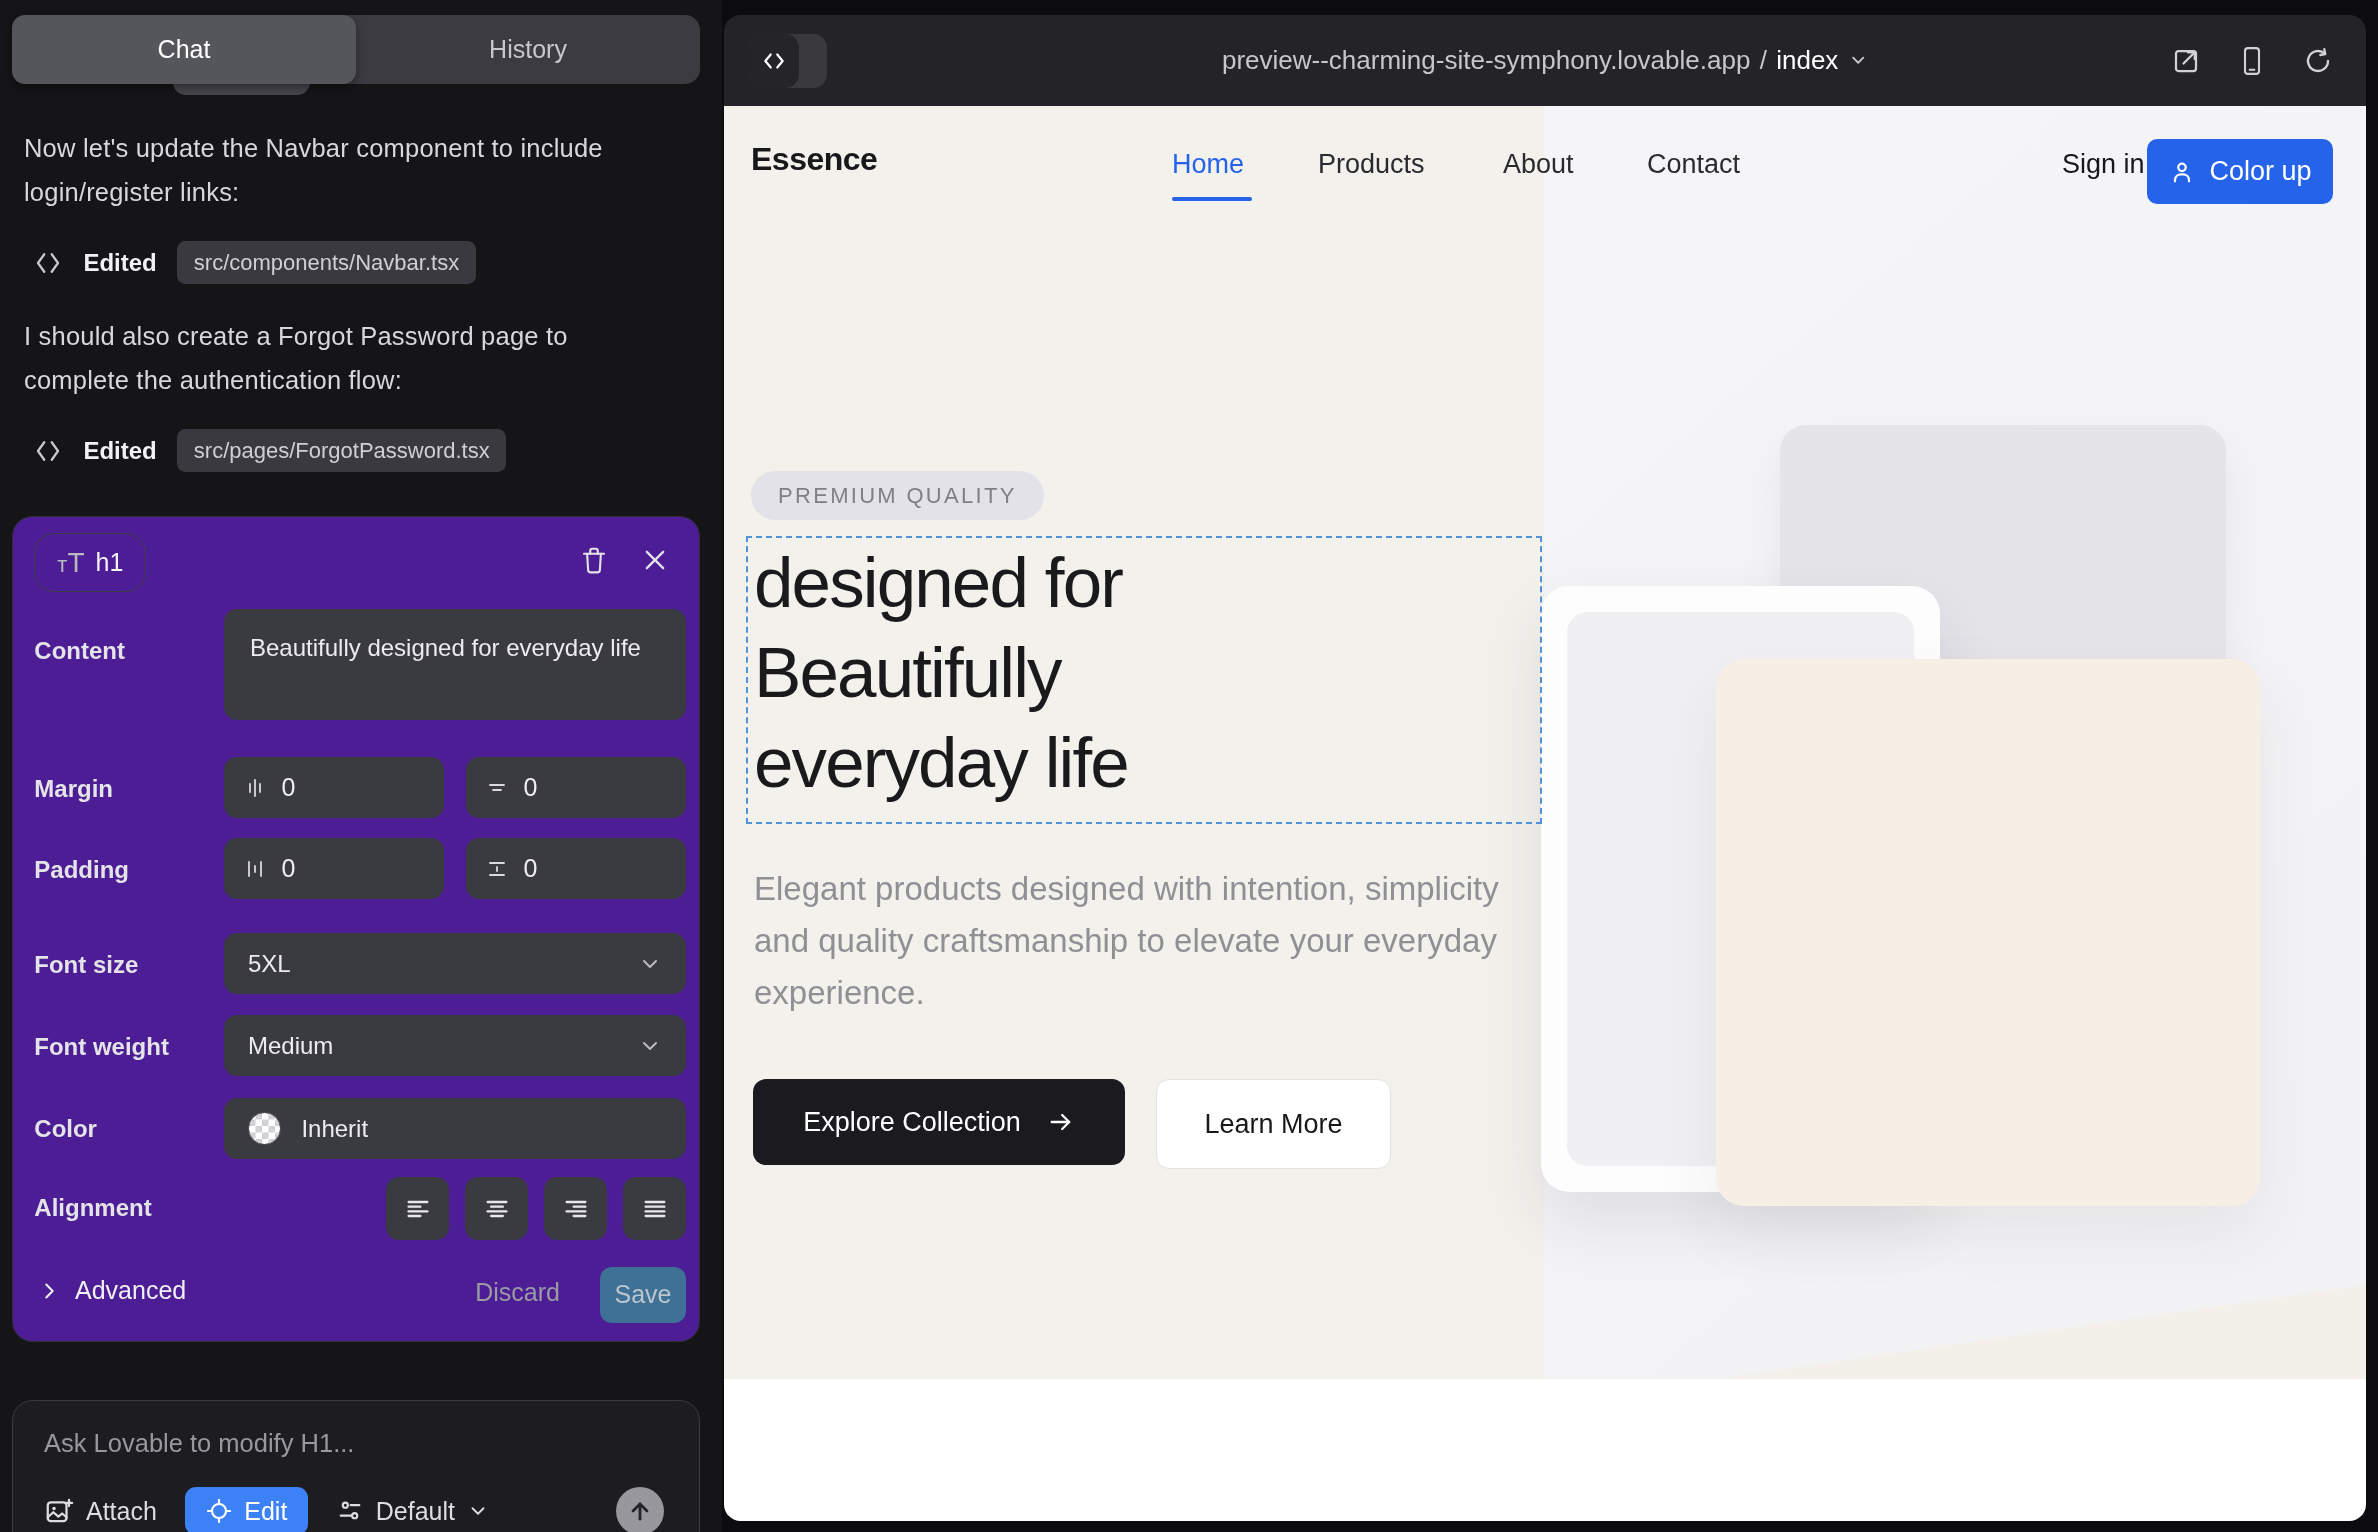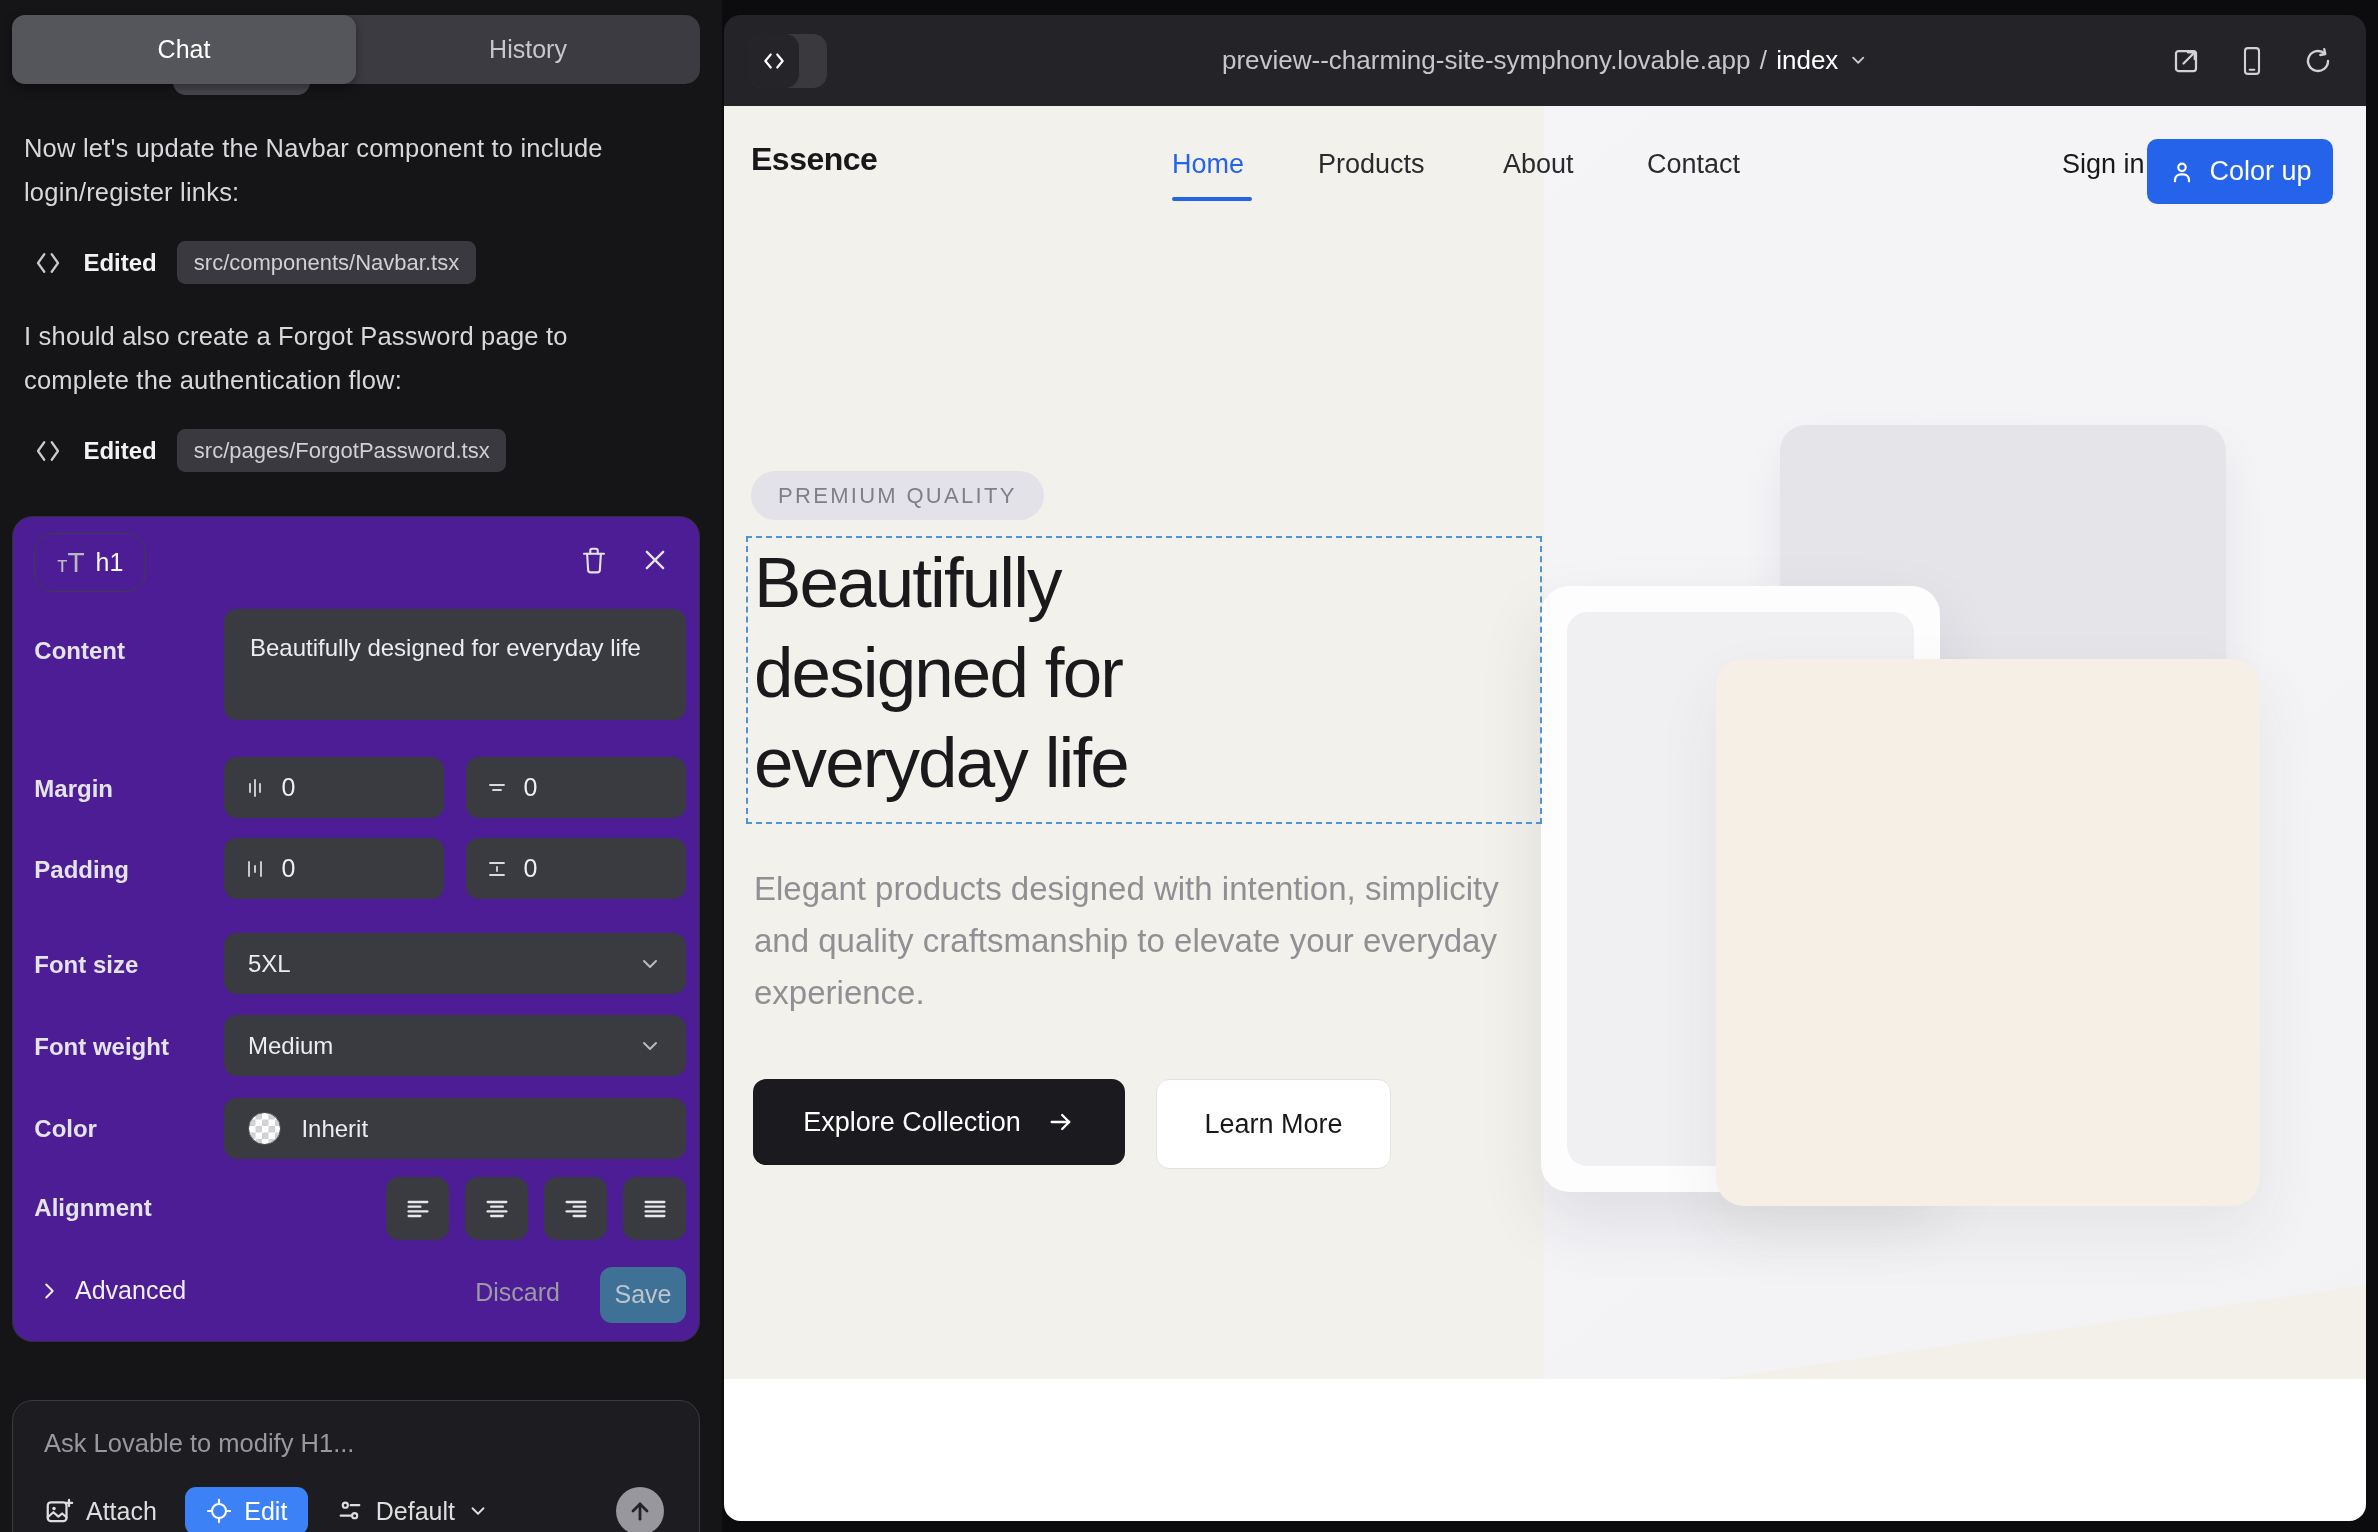--- a/index.html
+++ b/index.html
@@ -409,22 +409,22 @@
                 <circle cx="12" cy="8" r="3.2"></circle>
                 <path d="M6 20v-1.5a5 5 0 0 1 5-4.5h2a5 5 0 0 1 5 4.5V20"></path>
               </svg>
           </span>
           <span>Color up</span>
         </button>
 
         <div class="quality-badge">PREMIUM QUALITY</div>
         <div class="selection-box"></div>
         <div class="hero-heading">
+          <div>designed for</div>
           <div>Beautifully</div>
-          <div>designed for</div>
           <div>everyday life</div>
         </div>
         <div class="hero-par">Elegant products designed with intention, simplicity and quality craftsmanship to elevate your everyday experience.</div>
 
         <button class="cta-dark">
           <span>Explore Collection</span>
           <span>
             <svg width="28" height="28" viewBox="0 0 24 24" fill="none" stroke="currentColor" stroke-width="2" stroke-linecap="round" stroke-linejoin="round">
                 <path d="M4 12h15"></path>
                 <polyline points="13 6 19 12 13 18"></polyline>

